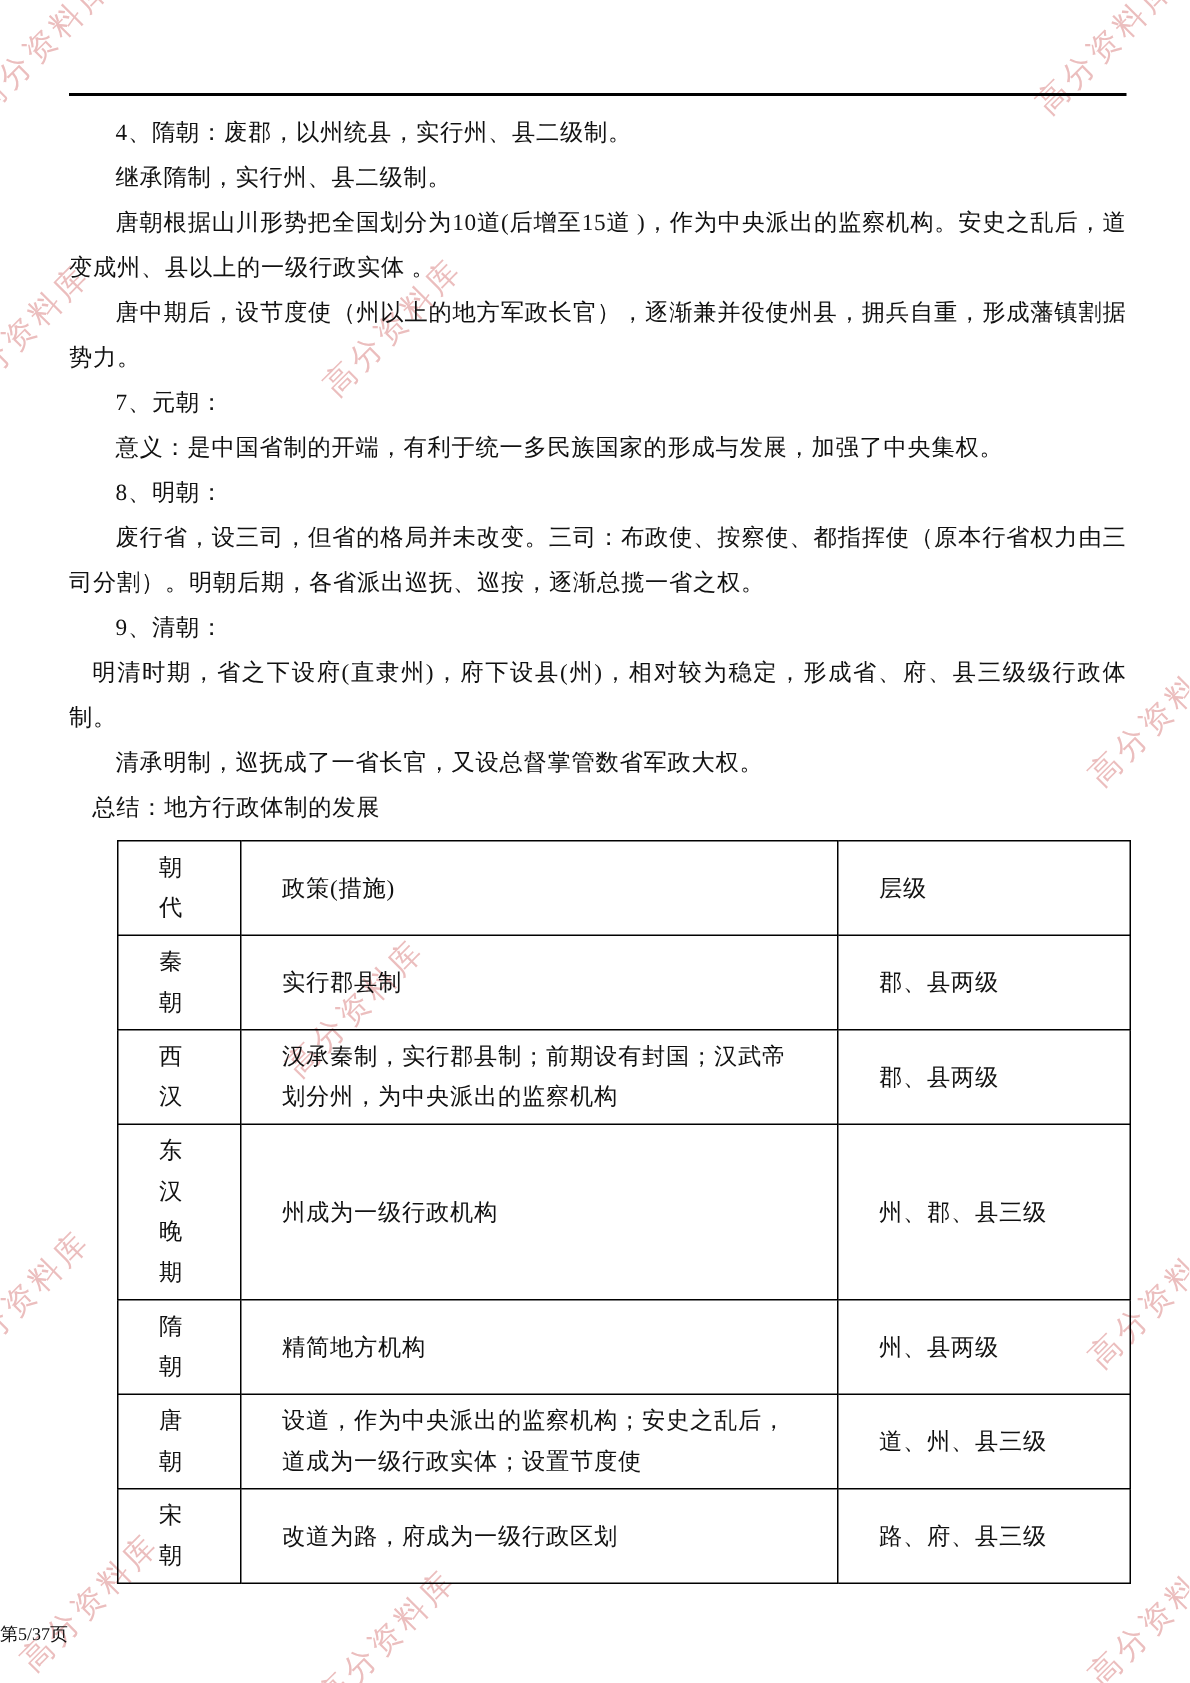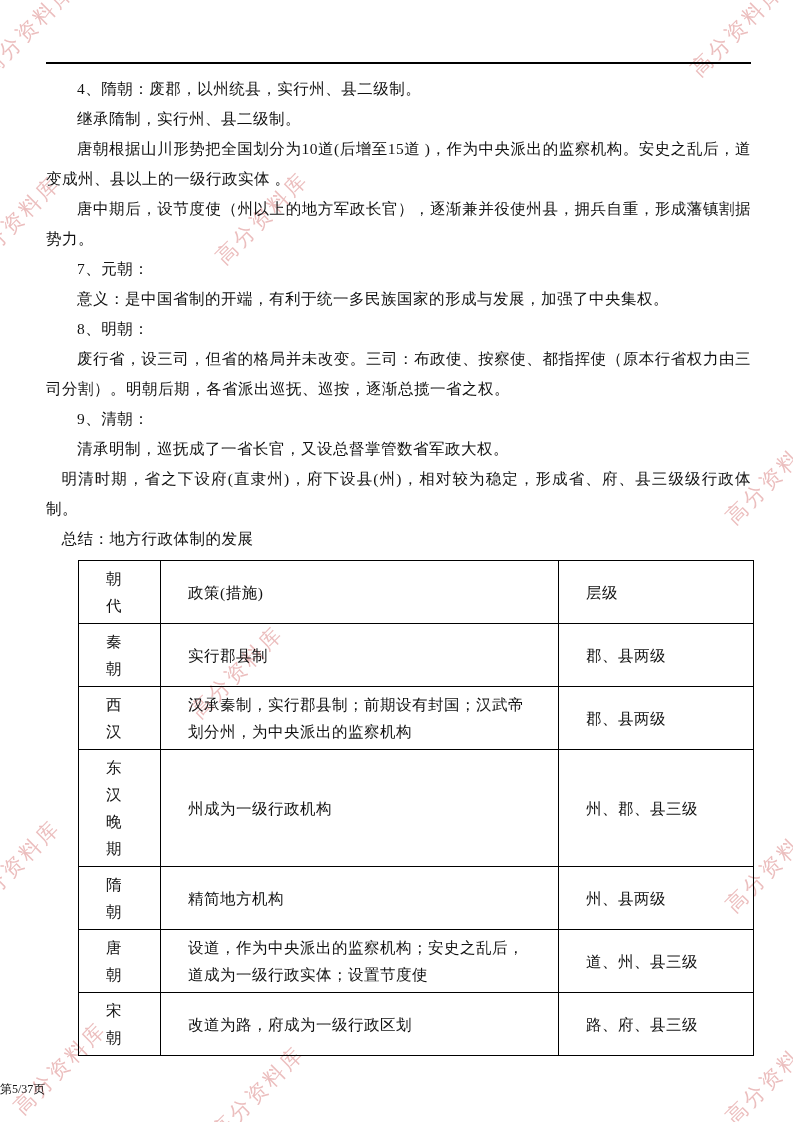--- a/index.html
+++ b/index.html
@@ -91,22 +91,22 @@
 
     <p class="para">4、隋朝：废郡，以州统县，实行州、县二级制。</p>
     <p class="para">继承隋制，实行州、县二级制。</p>
     <p class="para">唐朝根据山川形势把全国划分为10道(后增至15道 )，作为中央派出的监察机构。安史之乱后，道变成州、县以上的一级行政实体 。</p>
     <p class="para">唐中期后，设节度使（州以上的地方军政长官），逐渐兼并役使州县，拥兵自重，形成藩镇割据势力。</p>
     <p class="para">7、元朝：</p>
     <p class="para">意义：是中国省制的开端，有利于统一多民族国家的形成与发展，加强了中央集权。</p>
     <p class="para">8、明朝：</p>
     <p class="para">废行省，设三司，但省的格局并未改变。三司：布政使、按察使、都指挥使（原本行省权力由三司分割）。明朝后期，各省派出巡抚、巡按，逐渐总揽一省之权。</p>
     <p class="para">9、清朝：</p>
+    <p class="para indent-1">明清时期，省之下设府(直隶州)，府下设县(州)，相对较为稳定，形成省、府、县三级级行政体制。</p>
     <p class="para">清承明制，巡抚成了一省长官，又设总督掌管数省军政大权。</p>
-    <p class="para indent-1">明清时期，省之下设府(直隶州)，府下设县(州)，相对较为稳定，形成省、府、县三级级行政体制。</p>
     <p class="para indent-1">总结：地方行政体制的发展</p>
 
     <table class="summary">
       <colgroup>
         <col class="col-dynasty">
           <col class="col-policy">
           <col class="col-level">
       </colgroup>
       <tbody>
           <tr>

